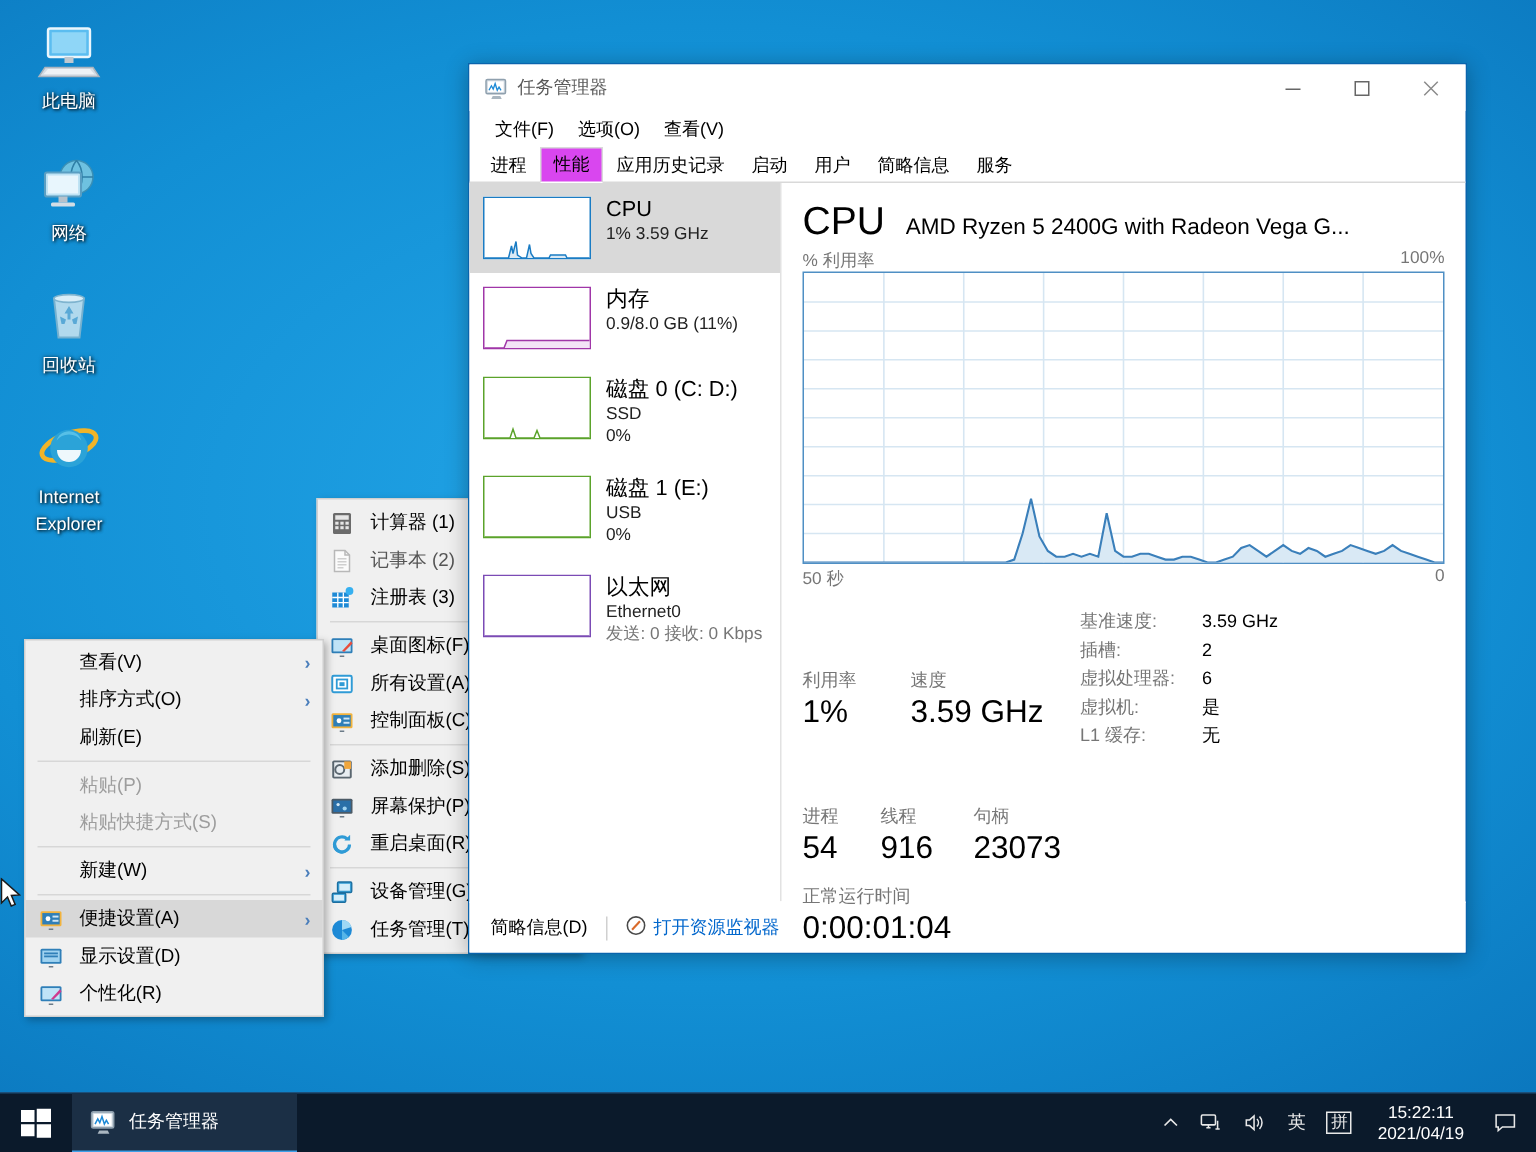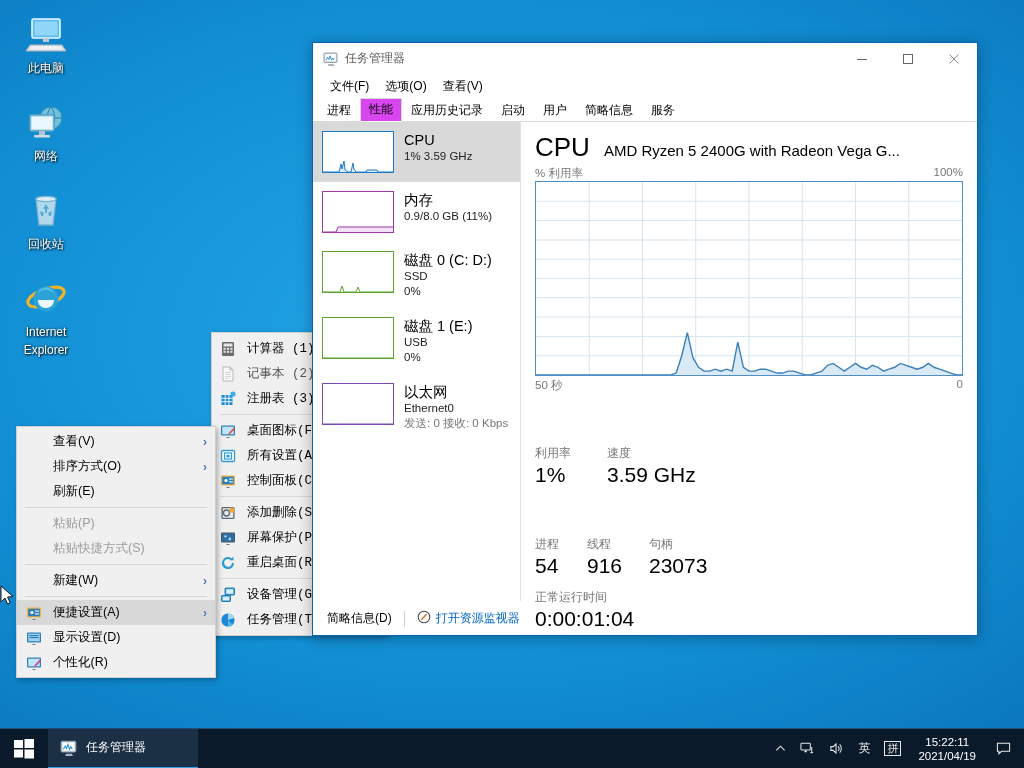--- a/index.html
+++ b/index.html
@@ -46,21 +46,21 @@
 
   
   #context-submenu {
     position: absolute; left: 211px; top: 332px; width: 176px;
     background: #f0f0f0; border: 1px solid #cfcfcf;
     box-shadow: 2px 2px 5px rgba(0,0,0,.28);
     font-size: 12.5px; color: #000; padding: 3px 0;
   }
   #context-submenu .mi { display: flex; align-items: center; height: 25px; padding: 0 6px; }
   #context-submenu .mi .ico { width: 20px; height: 17px; display:flex; align-items:center; justify-content:center; flex:0 0 20px;}
-  #context-submenu .mi .txt { padding-left: 9px; white-space: nowrap; font-family: Liberation Mono, monospace; }
+  #context-submenu .mi .txt { padding-left: 9px; white-space: nowrap; }
   #context-submenu .mi.dim .txt { color: #555; }
 
   
   #taskmgr {
     position: absolute; left: 312px; top: 42px; width: 666px; height: 594px;
     background: #fff; border: 1px solid #0a64ad;
     box-shadow: 0 2px 14px rgba(0,0,0,.30);
     display: flex; flex-direction: column;
   }
   #tm-titlebar {
@@ -603,20 +603,46 @@
               <div class="k">线程</div>
               <div class="v">916</div>
             </div>
             <div class="stat-cell">
               <div class="k">句柄</div>
               <div class="v">23073</div>
             </div>
           </div>
         </div>
 
+        <div id="stats-right">
+          <table>
+            <tbody>
+                <tr>
+              <td class="k">基准速度:</td>
+              <td class="v">3.59 GHz</td>
+            </tr>
+            <tr>
+              <td class="k">插槽:</td>
+              <td class="v">2</td>
+            </tr>
+            <tr>
+              <td class="k">虚拟处理器:</td>
+              <td class="v">6</td>
+            </tr>
+            <tr>
+              <td class="k">虚拟机:</td>
+              <td class="v">是</td>
+            </tr>
+            <tr>
+              <td class="k">L1 缓存:</td>
+              <td class="v">无</td>
+            </tr>
+          </tbody>
+            </table>
+        </div>
       </div>
 
       <div id="uptime">
         <div class="k">正常运行时间</div>
         <div class="v">0:00:01:04</div>
       </div>
     </div>
   </div>
 
   <div id="tm-statusbar">

